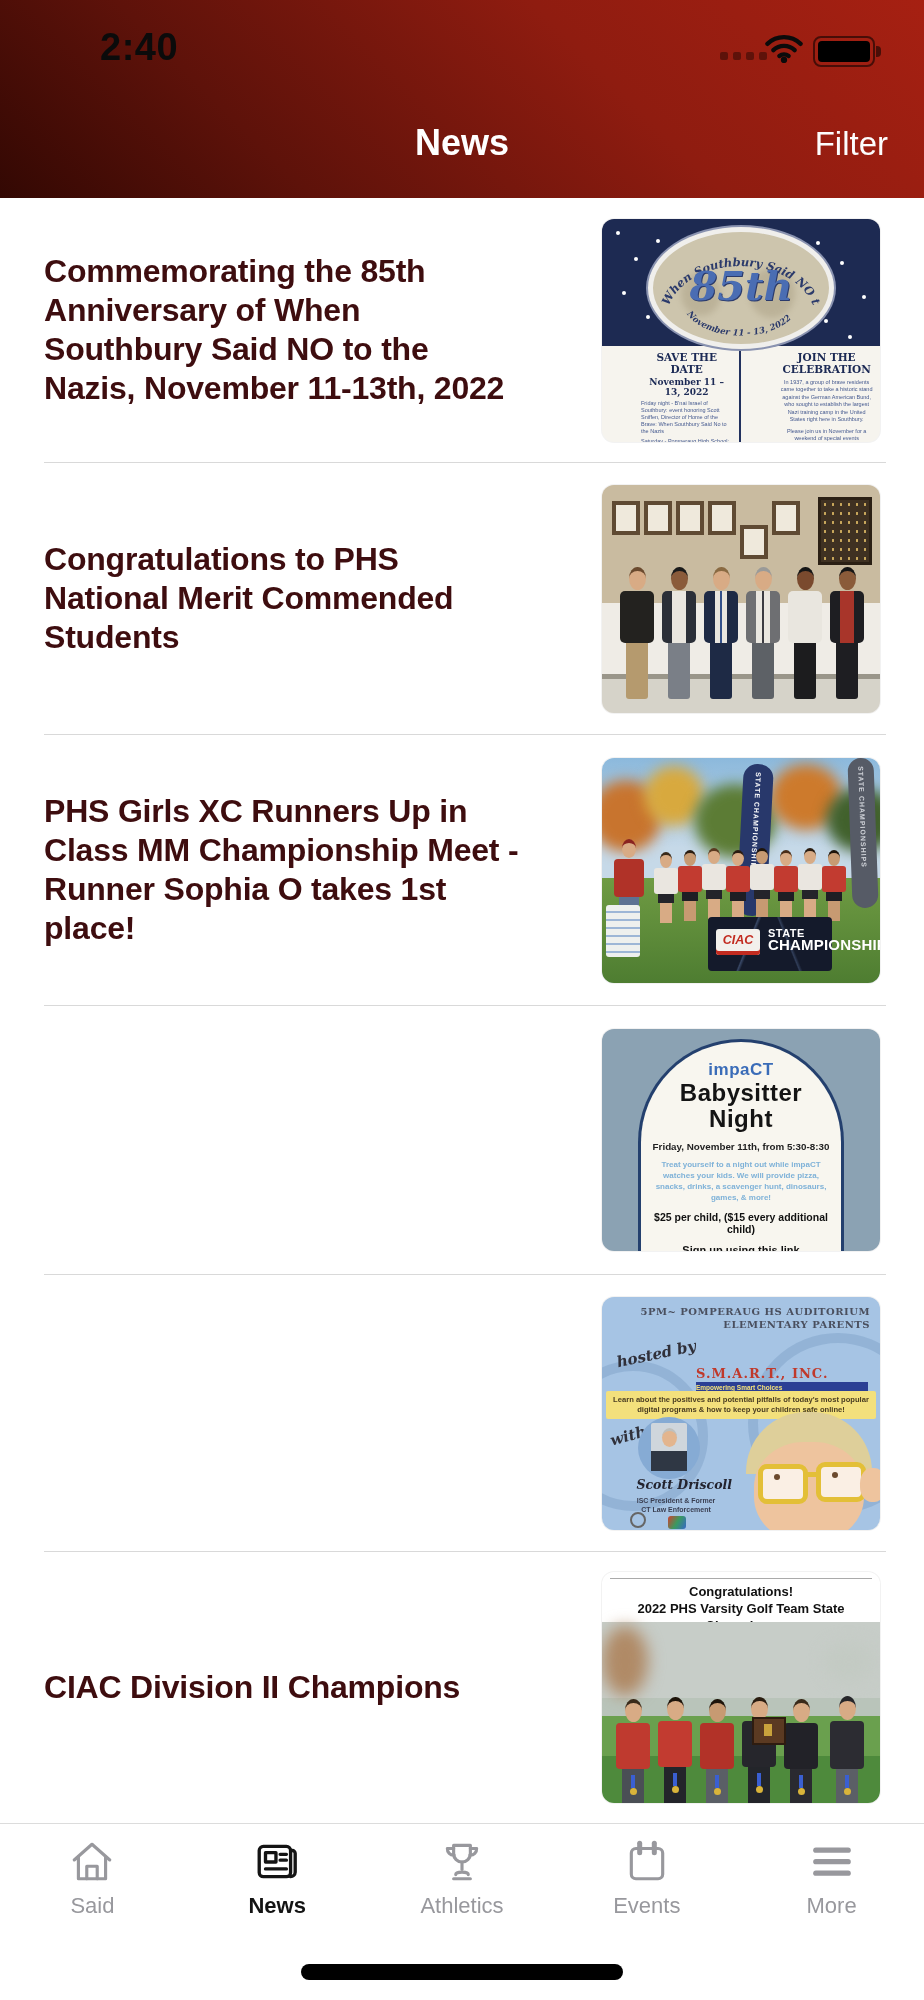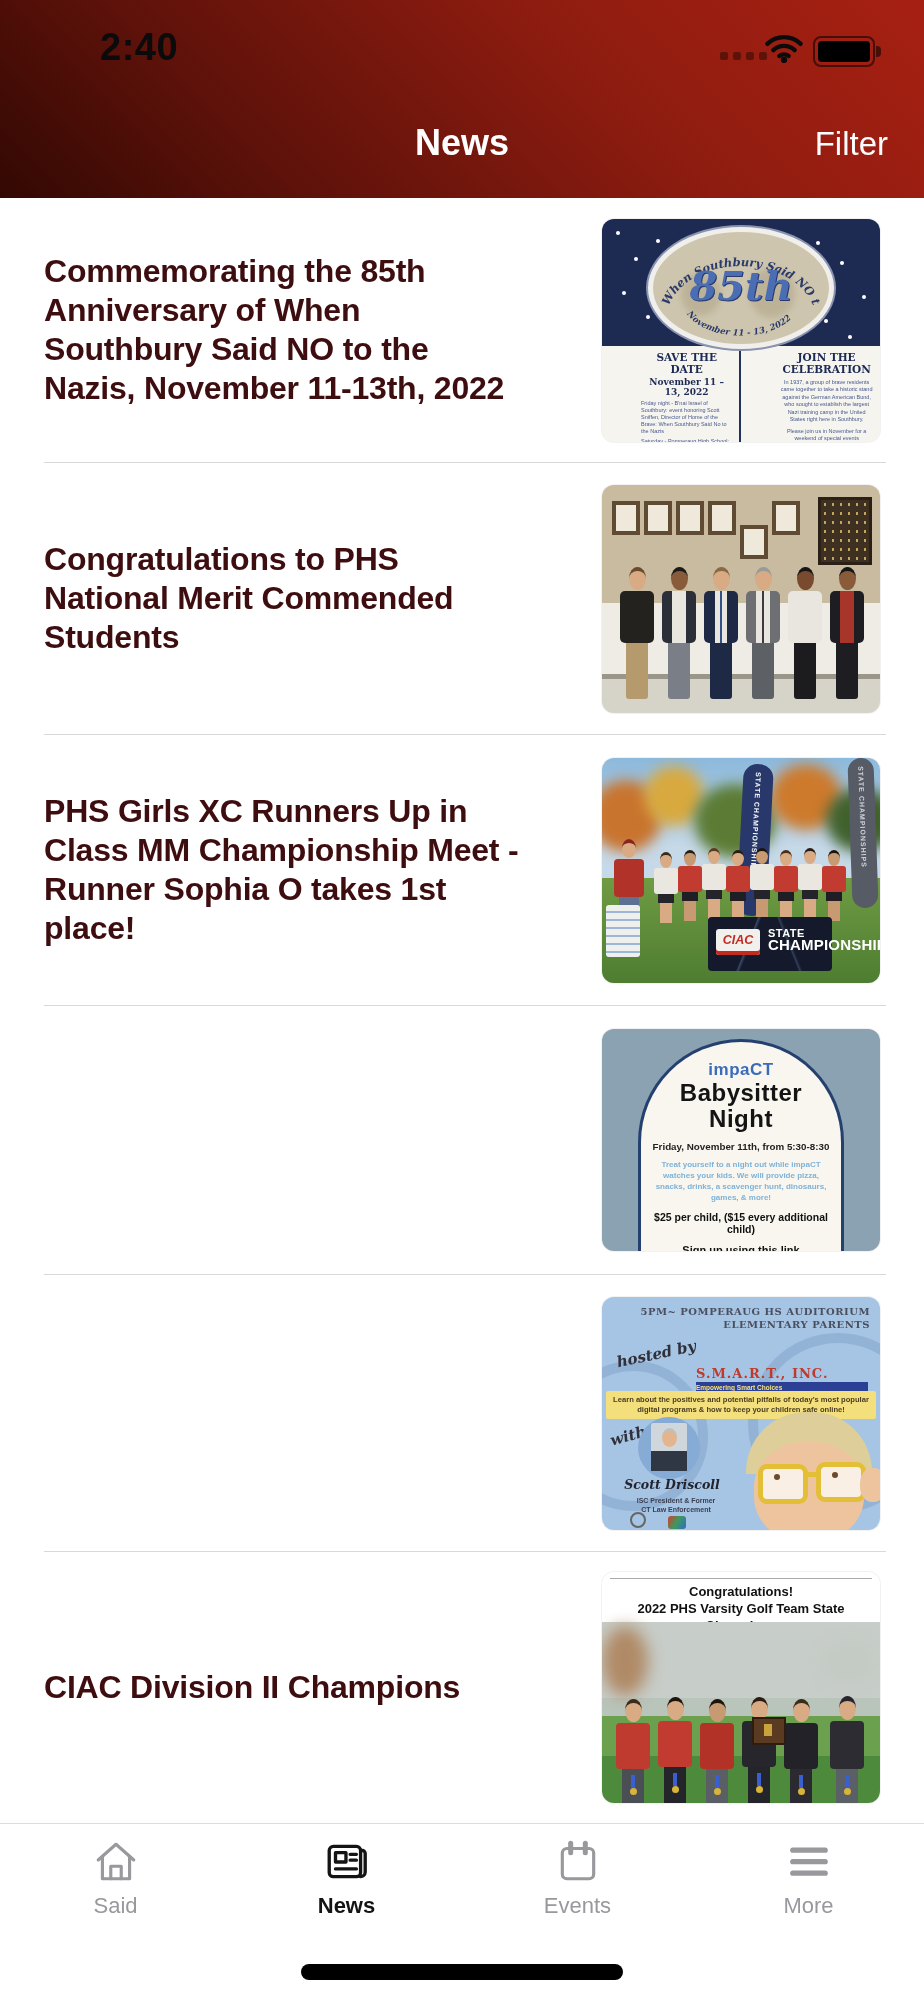--- a/index.html
+++ b/index.html
@@ -99,21 +99,21 @@
   .t5org{position:absolute;right:12px;top:42px;width:172px;text-align:left;margin-top:27px;}
   .orgname{color:#c0392b;font-family:"DejaVu Serif",serif;font-size:13px;letter-spacing:1px;font-weight:700;}
   .orgbar{background:#2b3f94;color:#f5e27a;font-size:6.5px;font-weight:700;padding:2px 0;margin-top:1px;}
   .orgsite{font-style:italic;font-size:9px;color:#222;font-weight:600;margin-top:1px;}
   .t5band{position:absolute;left:4px;right:4px;top:94px;background:#f3e07c;padding:4px 6px;font-size:7.6px;
     line-height:10px;font-weight:700;color:#4a3d22;text-align:center;border-radius:2px;}
   .t5circ{position:absolute;left:36px;top:120px;width:62px;height:62px;border-radius:50%;background:#86abd4;}
   .t5photo{position:absolute;left:49px;top:126px;width:36px;height:48px;background:#cfd6dc;border-radius:2px;}
   .t5photo .ph{width:15px;height:16px;border-radius:50%;background:#e3b58e;margin:5px auto 0;border-top:3px solid #bfc0bd;}
   .t5photo .su{position:absolute;bottom:0;left:0;right:0;height:20px;background:#2f3744;}
-  .t5name{position:absolute;left:10px;top:180px;width:120px;text-align:center;font-family:"DejaVu Serif",serif;
+  .t5name{position:absolute;left:10px;top:180px;width:120px;text-align:right;font-family:"DejaVu Serif",serif;
     font-style:italic;font-weight:700;font-size:12.5px;color:#23232e;}
   .t5role{position:absolute;left:10px;top:199px;width:128px;text-align:center;font-size:7px;line-height:9px;
     font-weight:700;color:#3a3f52;}
   .kid{position:absolute;right:0;bottom:0;width:150px;height:118px;}
   .kidhair{position:absolute;right:8px;top:0;width:126px;height:62px;background:#decf9a;border-radius:60px 60px 0 0;}
   .kidface{position:absolute;right:16px;bottom:-12px;width:110px;height:100px;background:#eec49e;border-radius:45%;}
   .lens{position:absolute;width:40px;height:30px;border:5px solid #e3bf37;background:rgba(255,255,255,.72);
     border-radius:9px;}
   .bridge{position:absolute;width:12px;height:5px;background:#e3bf37;}
   .eye{position:absolute;width:6px;height:6px;border-radius:50%;background:#6b4a2e;}
@@ -470,20 +470,30 @@
       <svg width="52" height="46" viewBox="0 0 24 22" fill="none" stroke="#141414" stroke-width="1.6" stroke-linecap="round" stroke-linejoin="round">
         <rect x="3.5" y="4" width="15" height="14.5" rx="2"></rect>
         <path d="M18.5 6 h.8 a1.4 1.4 0 0 1 1.4 1.4 v9 a2.2 2.2 0 0 1 -2.2 2.1"></path>
         <rect x="6.5" y="7" width="5" height="4.5"></rect>
         <path d="M13.5 7.8 h3 M13.5 10.6 h3 M6.5 14.8 h10"></path>
       </svg>
       <span class="lbl">News</span>
     </div>
     <div class="tab">
       <svg width="52" height="46" viewBox="0 0 24 22" fill="none" stroke="#98989d" stroke-width="1.5" stroke-linecap="round" stroke-linejoin="round">
+        <path d="M8 3.5 h8 v4 a4 4 0 0 1 -8 0 Z"></path>
+        <path d="M8 5 H5 a3 3 0 0 0 3.2 3.2"></path>
+        <path d="M16 5 h3 a3 3 0 0 1 -3.2 3.2"></path>
+        <path d="M12 11.5 v3.5"></path>
+        <path d="M9 17.5 c0-1.6 6-1.6 6 0 M8 19.5 h8"></path>
+      </svg>
+      <span class="lbl">Athletics</span>
+    </div>
+    <div class="tab">
+      <svg width="52" height="46" viewBox="0 0 24 22" fill="none" stroke="#98989d" stroke-width="1.5" stroke-linecap="round" stroke-linejoin="round">
         <rect x="4.5" y="5" width="15" height="14.5" rx="2.2"></rect>
         <path d="M8.5 2.5 v4.5" stroke-width="2.4"></path>
         <path d="M15.5 2.5 v4.5" stroke-width="2.4"></path>
       </svg>
       <span class="lbl">Events</span>
     </div>
     <div class="tab">
       <svg width="52" height="46" viewBox="0 0 24 22" fill="#98989d">
         <rect x="3" y="4.5" width="18" height="2.6" rx="1.3"></rect>
         <rect x="3" y="10" width="18" height="2.6" rx="1.3"></rect>

